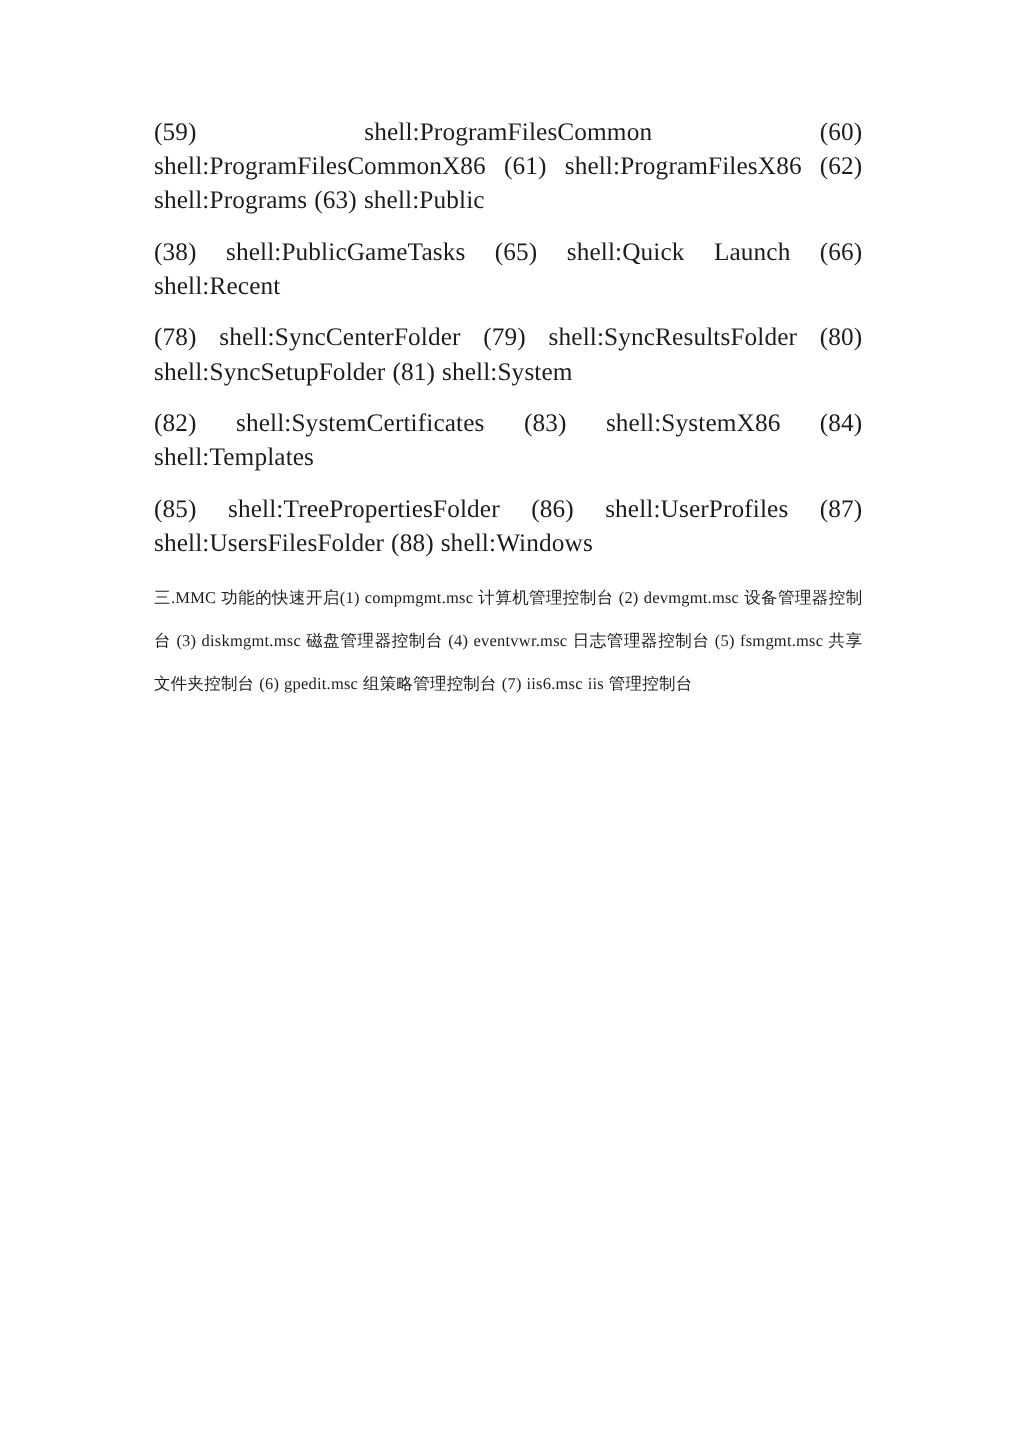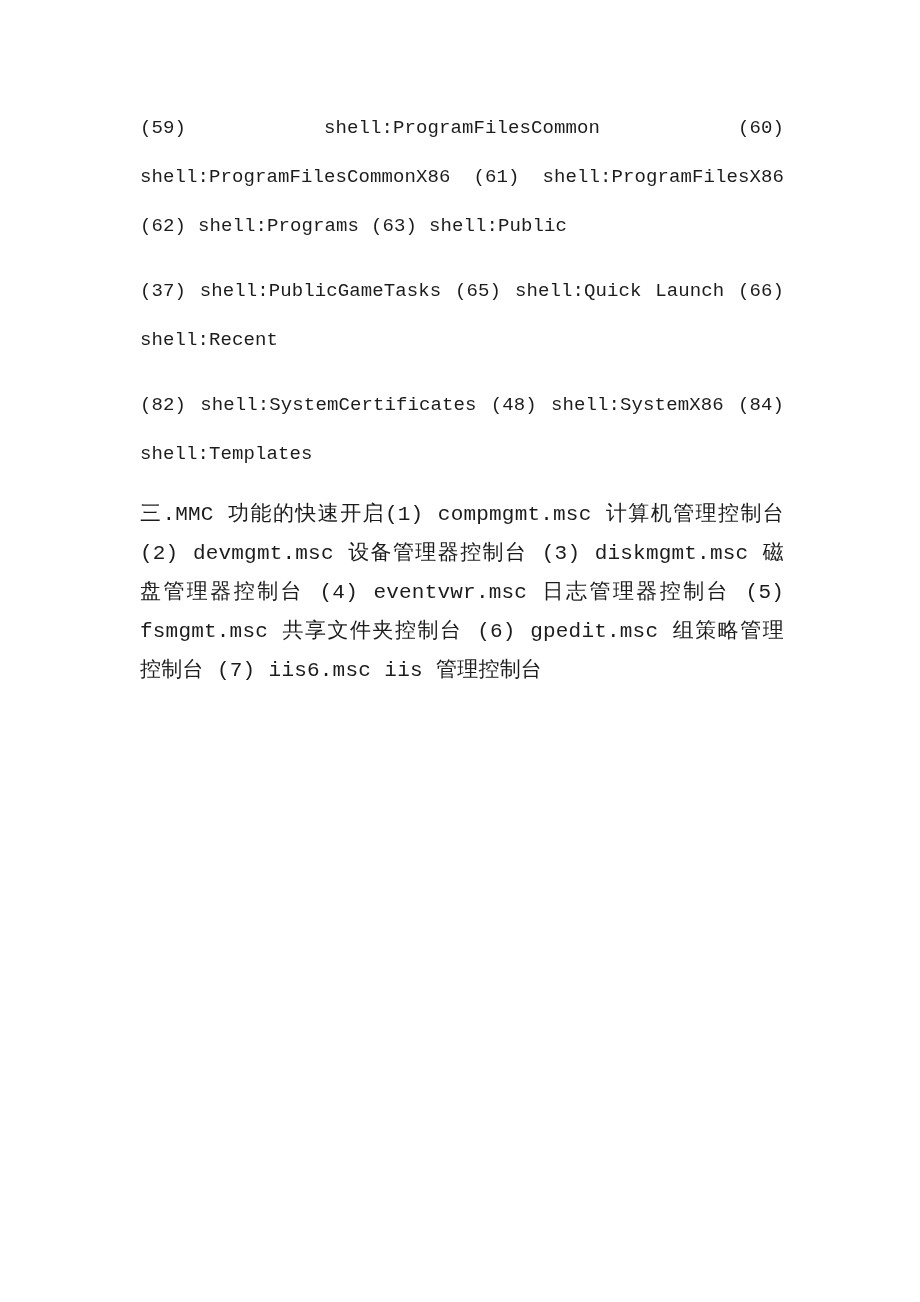--- a/index.html
+++ b/index.html
@@ -23,56 +23,58 @@
     padding: 104px 138px 0 140px;
   }
   .doc-body {
     width: 644px;
   }
   p.para {
     margin: 0 0 16px 0;
     padding: 0;
     text-align: justify;
     text-justify: inter-word;
-    font-family: Liberation Mono, monospace;
-    font-size: 19px;
-    line-height: 49px;
+    font-family: Liberation Serif, serif;
+    font-size: 23px;
+    line-height: 31px;
     letter-spacing: 0.1px;
     word-spacing: 0.5px;
     color: #1c1c1c;
     text-align-last: left;
     hyphens: none;
     -webkit-hyphens: none;
   }
   p.para:last-child {
     margin-bottom: 0;
   }
   p.cjk {
-    font-family: Liberation Mono, monospace;
-    font-size: 21px;
+    font-family: Liberation Serif, serif;
+    font-size: 15px;
     line-height: 39px;
     letter-spacing: 0.2px;
   }
   .spacer-tail {
     height: 1px;
   }
 </style>
 </head>
 <body>
 
 <div id="page">
   <div class="doc-body">
 
     <p class="para">(59)  shell:ProgramFilesCommon  (60)  shell:ProgramFilesCommonX86 (61)  shell:ProgramFilesX86  (62)  shell:Programs  (63) shell:Public</p>
 
-    <p class="para">(37)  shell:PublicGameTasks  (65)  shell:Quick  Launch  (66) shell:Recent</p>
+    <p class="para">(38)  shell:PublicGameTasks  (65)  shell:Quick  Launch  (66) shell:Recent</p>
 
 
+    <p class="para">(78)  shell:SyncCenterFolder  (79)  shell:SyncResultsFolder  (80) shell:SyncSetupFolder (81) shell:System</p>
 
-    <p class="para">(82)  shell:SystemCertificates  (48)  shell:SystemX86  (84) shell:Templates</p>
+    <p class="para">(82)  shell:SystemCertificates  (83)  shell:SystemX86  (84) shell:Templates</p>
 
+    <p class="para">(85)  shell:TreePropertiesFolder  (86)  shell:UserProfiles  (87) shell:UsersFilesFolder (88) shell:Windows</p>
 
     <p class="para cjk">三.MMC 功能的快速开启(1) compmgmt.msc 计算机管理控制台 (2) devmgmt.msc 设备管理器控制台 (3) diskmgmt.msc 磁盘管理器控制台 (4) eventvwr.msc 日志管理器控制台 (5) fsmgmt.msc 共享文件夹控制台 (6) gpedit.msc 组策略管理控制台 (7) iis6.msc iis 管理控制台</p>
 
 
     <div class="spacer-tail"></div>
   </div>
 </div>
 
 </body></html>

